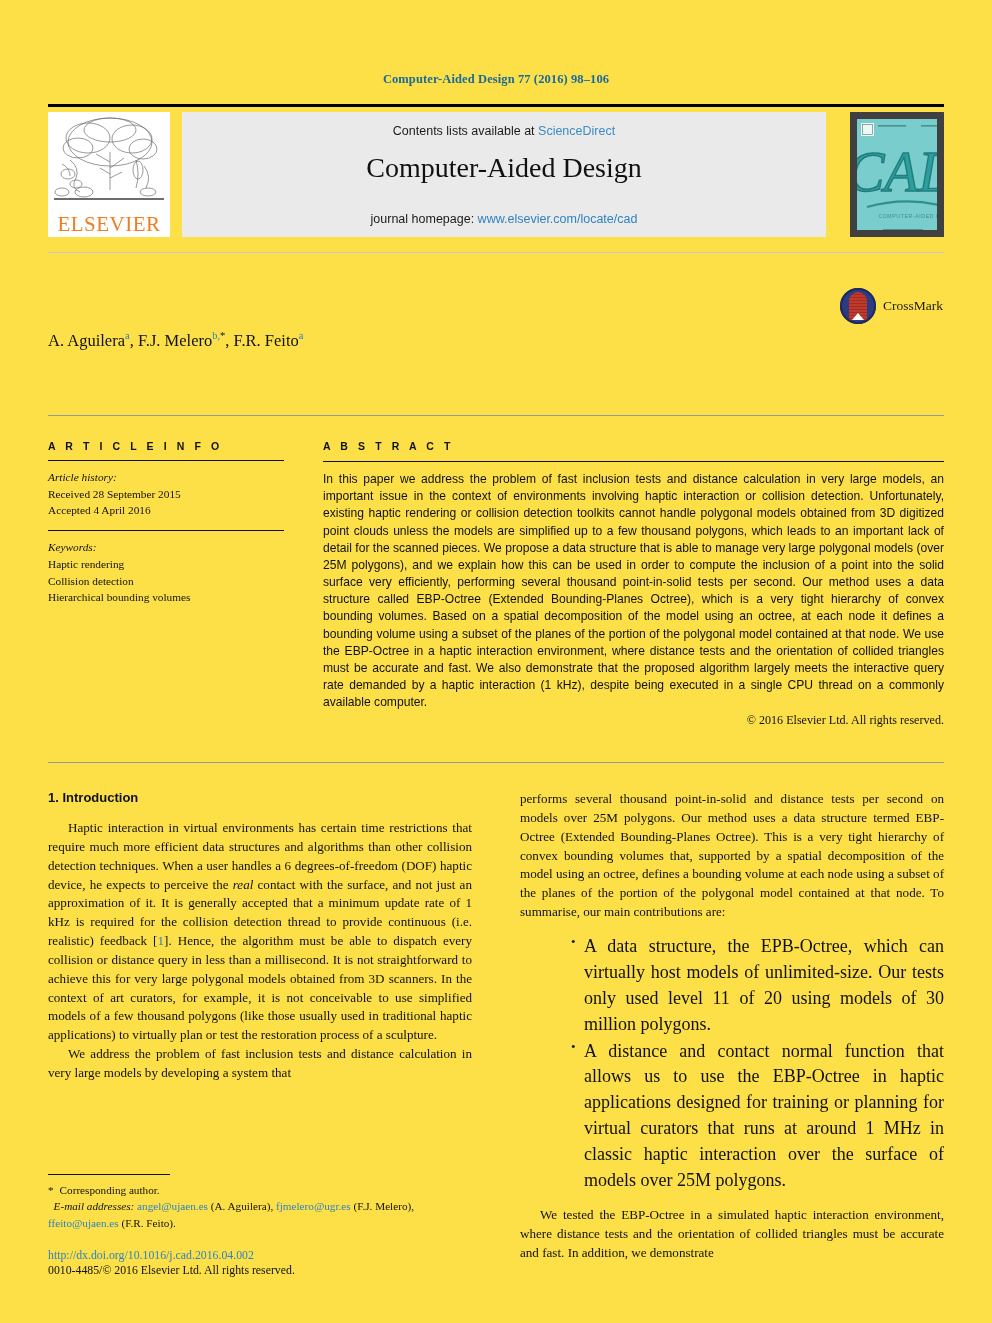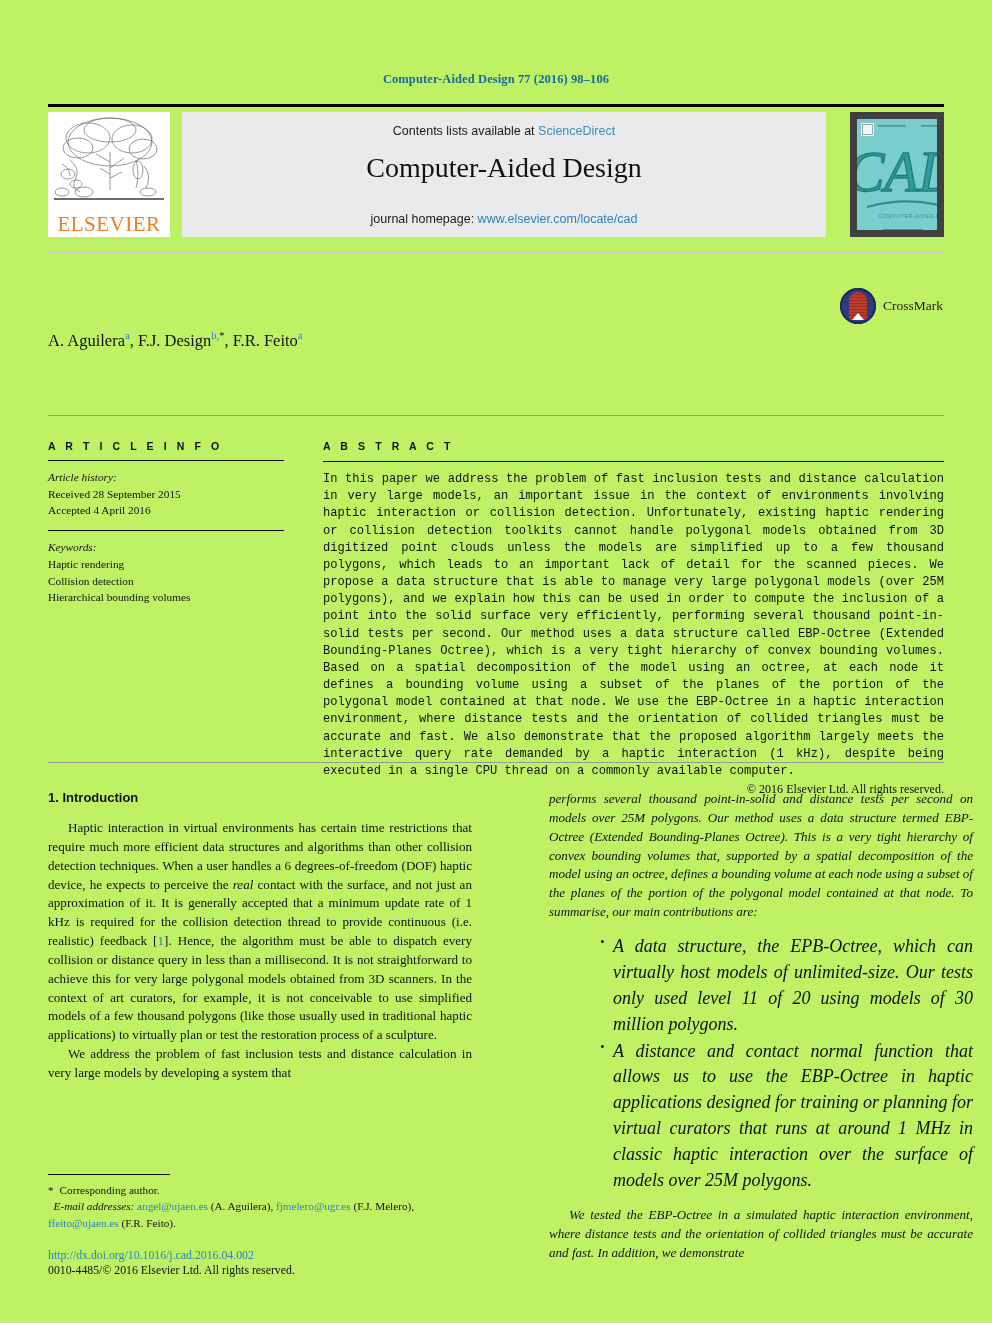--- a/index.html
+++ b/index.html
@@ -14,21 +14,21 @@
     font-family: "Liberation Serif", serif;
     color: #000000;
     overflow: hidden;
   }
 
   .page {
     position: absolute;
     left: 0; top: 0;
     width: 992px;
     height: 1323px;
-    background: #bef264;
+    background: #fde047;
   }
 
   
   .running-head {
     position: absolute;
     left: 48px;
     top: 72px;
     width: 896px;
     text-align: center;
     font-family: "Liberation Serif", serif;
@@ -259,21 +259,21 @@
     width: 621px;
   }
   .abs-rule {
     margin-top: 9px;
     width: 621px;
     height: 1px;
     background: #111;
   }
   .abs-text {
     margin-top: 9px;
-    font-family: Liberation Mono, monospace;
+    font-family: Liberation Sans, sans-serif;
     font-size: 12.1px;
     line-height: 1.42;
     text-align: justify;
     color: #111;
     hyphens: none;
   }
   .abs-copy {
     margin-top: 2px;
     text-align: right;
     font-family: "Liberation Serif", serif;
@@ -290,24 +290,23 @@
 
   
   .col-left {
     position: absolute;
     left: 48px;
     top: 790px;
     width: 424px;
   }
   .col-right {
     position: absolute;
-    left: 549px;
+    left: 520px;
     top: 790px;
     width: 424px;
-    font-style: italic;
   }
   h2.body-head {
     margin: 0 0 14px 0;
     font-family: "Liberation Sans", sans-serif;
     font-weight: bold;
     font-size: 13px;
     color: #111;
   }
   p.body {
     margin: 0;
@@ -449,21 +448,21 @@
 
   <div class="crossmark">
     <div class="cm-badge">
       <div class="cm-inner"></div>
       <div class="cm-tri"></div>
     </div>
     <div class="cm-label">CrossMark</div>
   </div>
 
   <div class="authors">
-    <span>A. Aguilera</span><span class="aff-mark">a</span><span>, </span><span>F.J. Design</span><span class="aff-mark">b,</span><span class="aff-mark plain">*</span><span>, </span><span>F.R. Feito</span><span class="aff-mark">a</span>
+    <span>A. Aguilera</span><span class="aff-mark">a</span><span>, </span><span>F.J. Melero</span><span class="aff-mark">b,</span><span class="aff-mark plain">*</span><span>, </span><span>F.R. Feito</span><span class="aff-mark">a</span>
   </div>
 
 
   <div class="rule-info-top"></div>
 
   <div class="info-col">
     <div class="sect-head">A R T I C L E    I N F O</div>
     <div class="info-rule"></div>
     <div class="info-block">
       <div class="lbl">Article history:</div>

